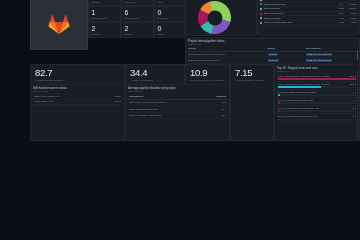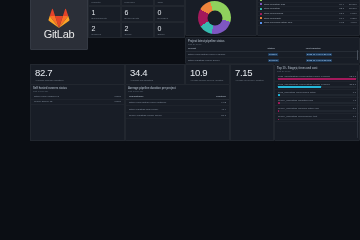--- a/index.html
+++ b/index.html
@@ -89,21 +89,20 @@
   <div class="panel" id="logo-panel">
     <svg class="tanuki" viewBox="0 0 36 34">
       <path fill="#e24329" d="M18 34 L24.6 13.7 H11.4 Z"></path>
       <path fill="#fc6d26" d="M18 34 L11.4 13.7 H2.2 Z"></path>
       <path fill="#fca326" d="M2.2 13.7 L0.2 20.1 a1.4 1.4 0 0 0 .5 1.6 L18 34 Z"></path>
       <path fill="#e24329" d="M2.2 13.7 H11.4 L7.5 1.6 a.7.7 0 0 0-1.3 0 Z"></path>
       <path fill="#fc6d26" d="M18 34 L24.6 13.7 H33.8 Z"></path>
       <path fill="#fca326" d="M33.8 13.7 L35.8 20.1 a1.4 1.4 0 0 1-.5 1.6 L18 34 Z"></path>
       <path fill="#e24329" d="M33.8 13.7 H24.6 L28.5 1.6 a.7.7 0 0 1 1.3 0 Z"></path>
     </svg>
-    <div class="wordmark">GitLab</div>
   </div>
 
   <div class="statcell" style="left:88px;top:-10px;width:33px;height:16px;">
     <div class="statnum">1</div>
     <div class="statlabel">Projects</div>
   </div>
   <div class="statcell" style="left:121px;top:-10px;width:33px;height:16px;">
     <div class="statnum">6</div>
     <div class="statlabel">Pipelines</div>
   </div>

